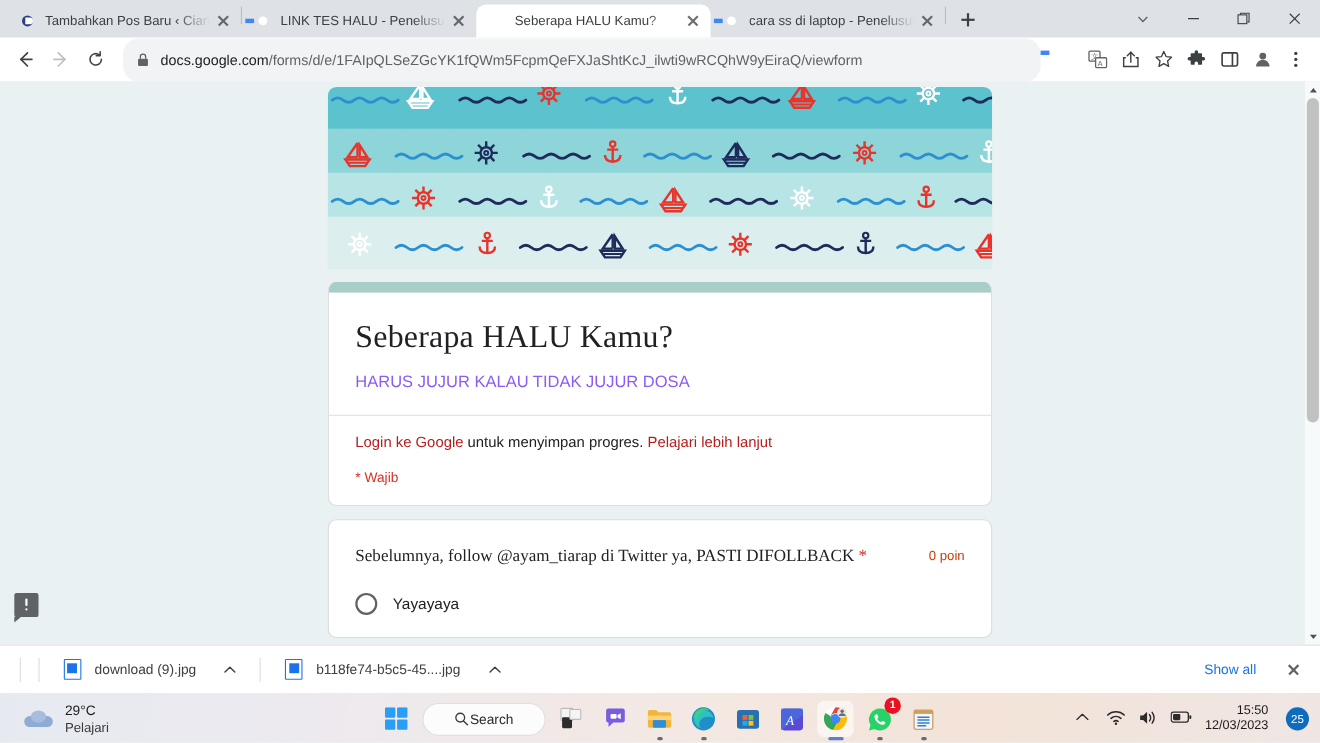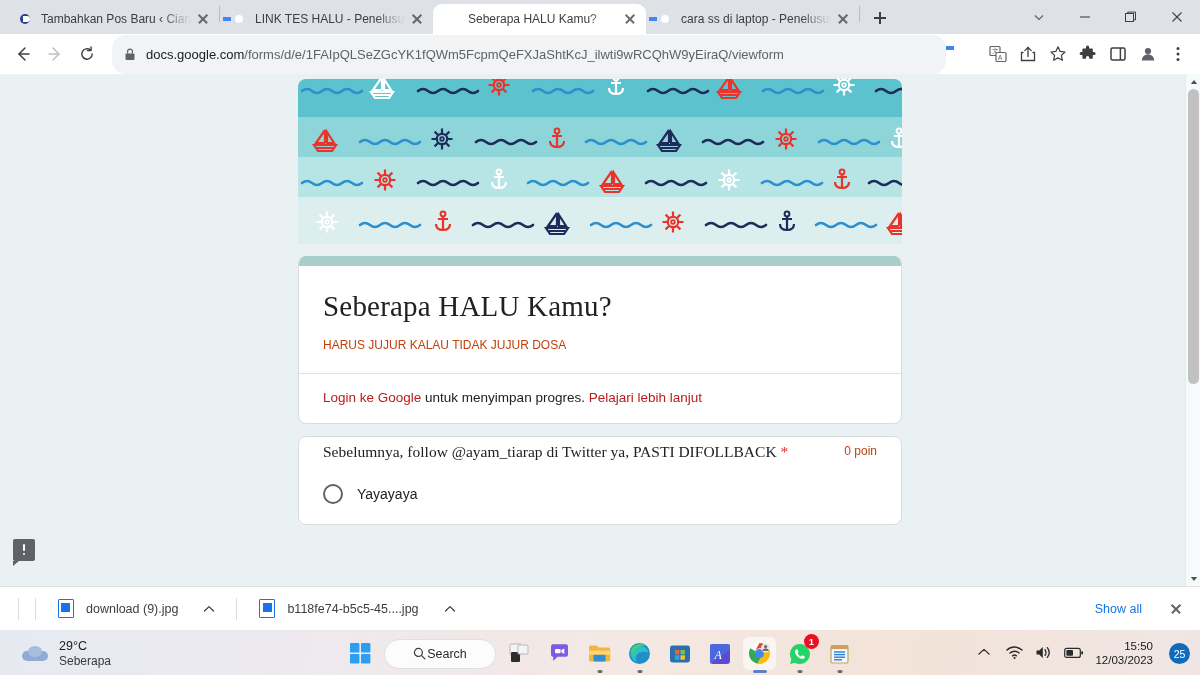--- a/index.html
+++ b/index.html
@@ -158,29 +158,29 @@
   .card .accent {
     height: 10px; background: #a9cdc9; width: 100%;
   }
   .title-inner { padding: 22px 24px 18px 24px; }
   .form-title {
     font-family: "Liberation Serif", serif;
     font-size: 29px; color: #202124; font-weight: 400;
     line-height: 1.25; letter-spacing: .2px;
   }
   .form-desc {
-    font-size: 12px; color: #c2410c; margin-top: 13px; line-height: 1.45;
+    font-size: 15px; color: #8b5cf6; margin-top: 13px; line-height: 1.45;
   }
   .title-divider { height: 1px; background: #e0e0e0; width: 100%; }
   .title-footer { padding: 16px 24px 18px 24px; }
   .login-line { font-size: 13.5px; color: #202124; }
   .login-line a { color: #b91c1c; text-decoration: none; cursor: pointer; }
   .required-note { color: #d93025; font-size: 12.5px; margin-top: 18px; }
 
-  .q-card { padding: 4px 24px 20px 24px; }
+  .q-card { padding: 22px 24px 20px 24px; }
   .q-head { display: flex; align-items: flex-start; justify-content: space-between; gap: 16px; }
   .q-text {
     font-family: "Liberation Serif", serif;
     font-size: 15.5px; color: #202124; line-height: 1.4;
   }
   .q-text .star { color: #d93025; }
   .q-points { font-size: 12px; color: #c2410c; white-space: nowrap; padding-top: 3px; }
   .opt { display: flex; align-items: center; margin-top: 22px; cursor: pointer; }
   .radio {
     width: 20px; height: 20px; border-radius: 50%;
@@ -572,20 +572,21 @@
 
       <div class="card titlecard">
         <div class="accent"></div>
         <div class="title-inner">
           <div class="form-title">Seberapa HALU Kamu?</div>
           <div class="form-desc">HARUS JUJUR KALAU TIDAK JUJUR DOSA</div>
         </div>
         <div class="title-divider"></div>
         <div class="title-footer">
           <div class="login-line"><a>Login ke Google</a><span> untuk menyimpan progres. </span><a>Pelajari lebih lanjut</a></div>
+          <div class="required-note">* Wajib</div>
         </div>
       </div>
 
       <div class="card">
         <div class="q-card">
           <div class="q-head">
             <div class="q-text"><span>Sebelumnya, follow @ayam_tiarap di Twitter ya, PASTI DIFOLLBACK</span> <span class="star">*</span></div>
             <div class="q-points">0 poin</div>
           </div>
           <div class="opt">
@@ -647,21 +648,21 @@
     <div class="dl-showall">Show all</div>
     <div class="dl-close"></div>
   </div>
 
   <div class="taskbar">
 
     <div class="weather">
       <span class="cloud"></span>
       <span class="wx-text">
         <div class="wx-temp">29°C</div>
-        <div class="wx-cond">Seberapa</div>
+        <div class="wx-cond">Pelajari</div>
       </span>
     </div>
 
     <div class="tb-center">
 
       <div class="tb-app">
         <svg width="21" height="21" viewBox="0 0 21 21">
           <rect x="0" y="0" width="9.4" height="9.4" rx="1" fill="#2a9df4"></rect>
           <rect x="11" y="0" width="9.4" height="9.4" rx="1" fill="#2a9df4"></rect>
           <rect x="0" y="11" width="9.4" height="9.4" rx="1" fill="#2a9df4"></rect>

